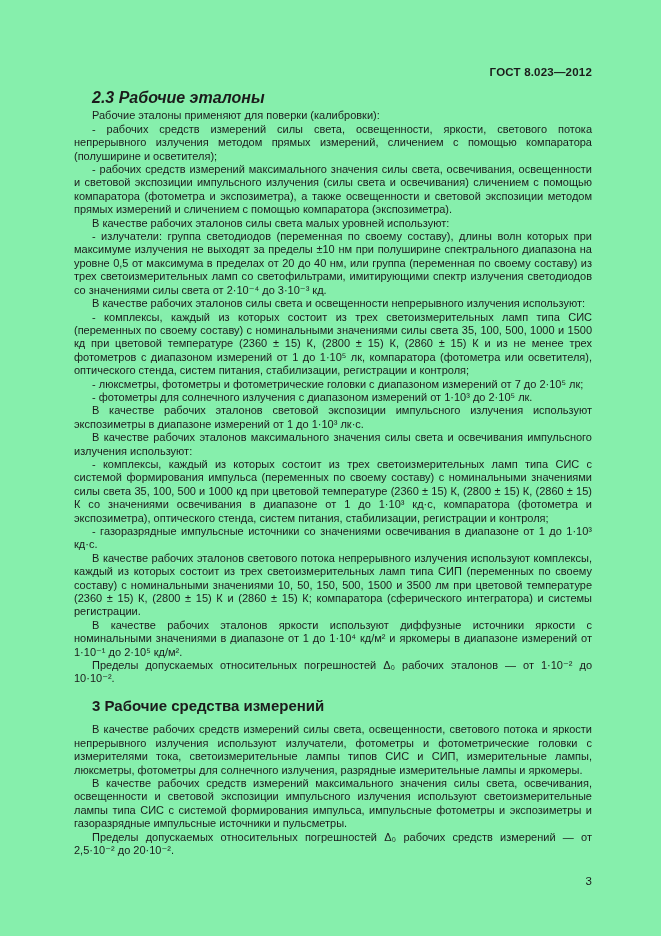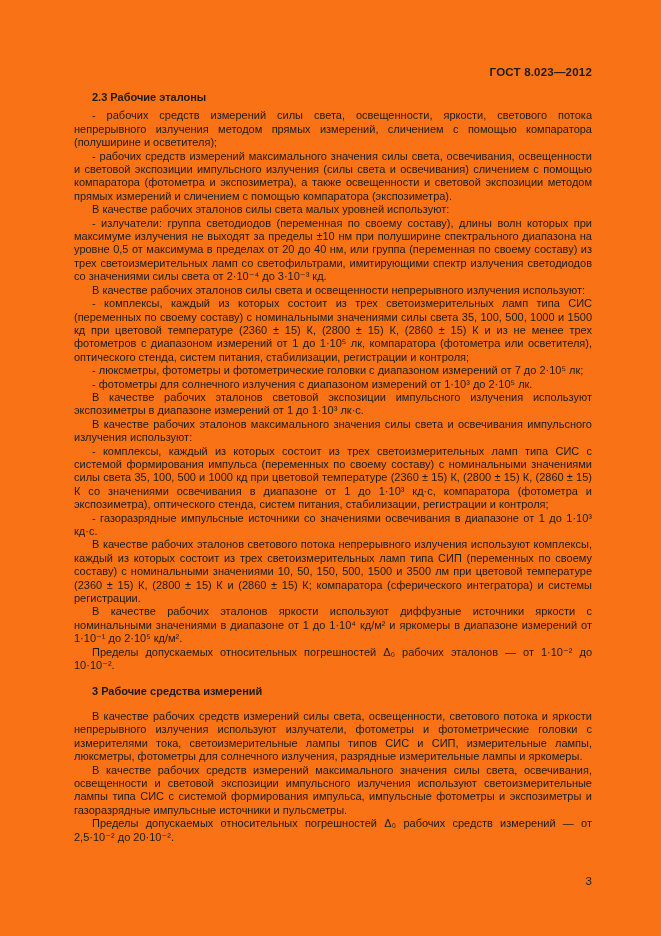--- a/index.html
+++ b/index.html
@@ -4,21 +4,21 @@
 <style>
   * { box-sizing: border-box; }
   html, body { margin: 0; padding: 0; }
   body { background: #ffffff; }
 
   .page {
     position: relative;
     width: 661px;
     height: 936px;
     margin: 0 auto;
-    background: #f97316;
+    background: #86efac;
     font-family: "Liberation Sans", "DejaVu Sans", sans-serif;
     color: #1b1b1b;
     overflow: hidden;
   }
 
   .doc-header {
     position: absolute;
     top: 66px;
     left: 74px;
     right: 69px;
@@ -32,36 +32,37 @@
     position: absolute;
     top: 91px;
     left: 74px;
     width: 518px;
     font-size: 11px;
     line-height: 13.4px;
   }
 
   .sub-heading {
     margin: 0 0 5px 0;
-    font-size: 11px;
+    font-size: 16px;
     font-weight: 700;
     text-indent: 18px;
+    font-style: italic;
   }
 
   .para {
     margin: 0;
     text-indent: 18px;
     text-align: justify;
     hyphens: auto;
     -webkit-hyphens: auto;
   }
 
   .section-heading {
     margin: 13px 0 11px 0;
-    font-size: 11px;
+    font-size: 15px;
     font-weight: 700;
     text-indent: 18px;
   }
 
   .page-number {
     position: absolute;
     right: 69px;
     bottom: 49px;
     font-size: 11.5px;
   }
@@ -70,20 +71,21 @@
 <body>
 
 <div class="page">
 
   <div class="doc-header">ГОСТ 8.023—2012</div>
 
   <div class="content">
 
     <p class="sub-heading">2.3 Рабочие эталоны</p>
 
+    <p class="para">Рабочие эталоны применяют для поверки (калибровки):</p>
     <p class="para">- рабочих средств измерений силы света, освещенности, яркости, светового потока непрерывного излучения методом прямых измерений, сличением с помощью компаратора (полуширине и осветителя);</p>
     <p class="para">- рабочих средств измерений максимального значения силы света, освечивания, освещенности и световой экспозиции импульсного излучения (силы света и освечивания) сличением с помощью компаратора (фотометра и экспозиметра), а также освещенности и световой экспозиции методом прямых измерений и сличением с помощью компаратора (экспозиметра).</p>
     <p class="para">В качестве рабочих эталонов силы света малых уровней используют:</p>
     <p class="para">- излучатели: группа светодиодов (переменная по своему составу), длины волн которых при максимуме излучения не выходят за пределы ±10 нм при полуширине спектрального диапазона на уровне 0,5 от максимума в пределах от 20 до 40 нм, или группа (переменная по своему составу) из трех светоизмерительных ламп со светофильтрами, имитирующими спектр излучения светодиодов со значениями силы света от 2·10⁻⁴ до 3·10⁻³ кд.</p>
     <p class="para">В качестве рабочих эталонов силы света и освещенности непрерывного излучения используют:</p>
     <p class="para">- комплексы, каждый из которых состоит из трех светоизмерительных ламп типа СИС (переменных по своему составу) с номинальными значениями силы света 35, 100, 500, 1000 и 1500 кд при цветовой температуре (2360 ± 15) К, (2800 ± 15) К, (2860 ± 15) К и из не менее трех фотометров с диапазоном измерений от 1 до 1·10⁵ лк, компаратора (фотометра или осветителя), оптического стенда, систем питания, стабилизации, регистрации и контроля;</p>
     <p class="para">- люксметры, фотометры и фотометрические головки с диапазоном измерений от 7 до 2·10⁵ лк;</p>
     <p class="para">- фотометры для солнечного излучения с диапазоном измерений от 1·10³ до 2·10⁵ лк.</p>
     <p class="para">В качестве рабочих эталонов световой экспозиции импульсного излучения используют экспозиметры в диапазоне измерений от 1 до 1·10³ лк·с.</p>
     <p class="para">В качестве рабочих эталонов максимального значения силы света и освечивания импульсного излучения используют:</p>

